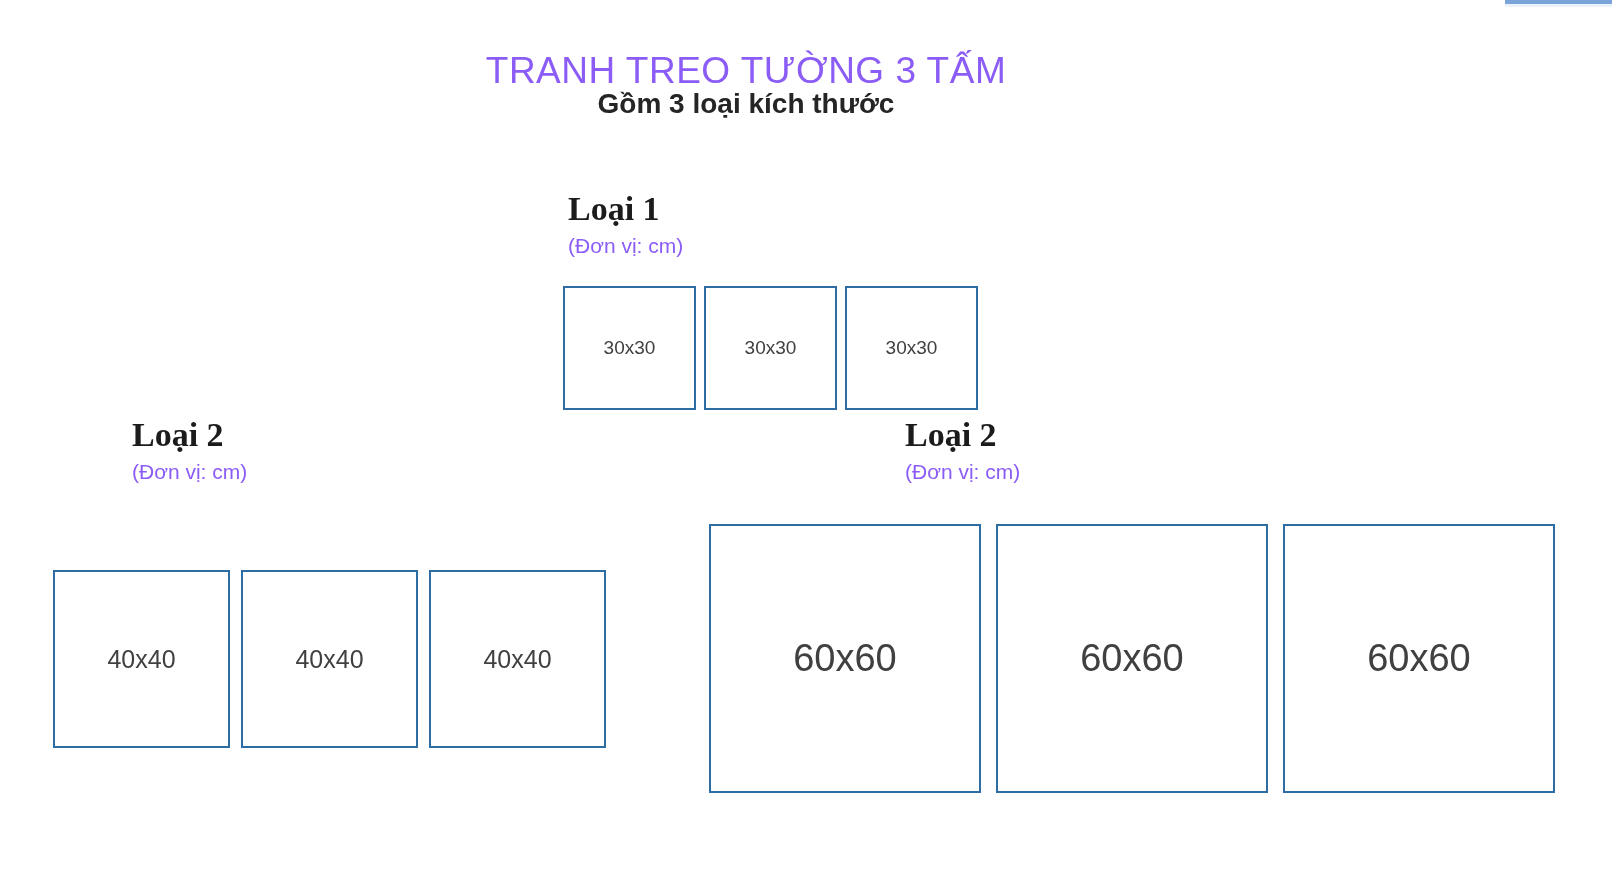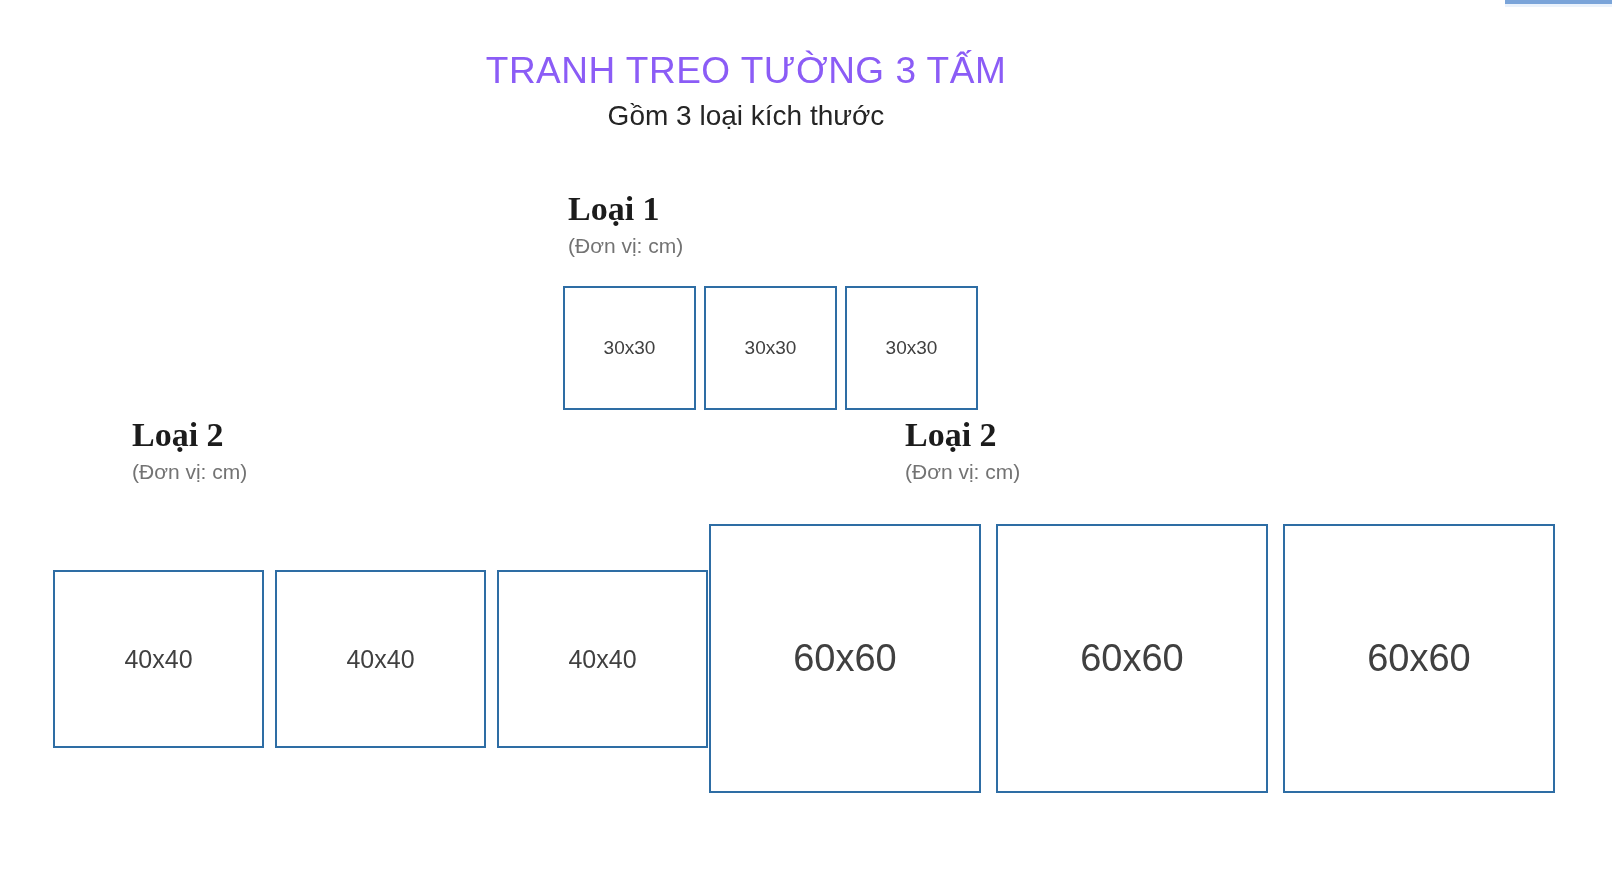--- a/index.html
+++ b/index.html
@@ -43,47 +43,47 @@
     width: 700px;
     text-align: center;
     font-size: 37px;
     font-weight: 400;
     letter-spacing: 0.5px;
     color: #8b5cf6;
     white-space: nowrap;
   }
   .page-subtitle {
     position: absolute;
-    top: 100px;
+    top: 88px;
     left: 396px;
     width: 700px;
     text-align: center;
     font-size: 28px;
-    font-weight: 400;
+    font-weight: 700;
     color: #252525;
     white-space: nowrap;
   }
 
   
   .group-header {
     position: absolute;
     width: 400px;
     text-align: left;
   }
   .group-label {
     font-family: "Liberation Serif", serif;
     font-size: 34px;
     font-weight: 700;
     color: #1c1c1c;
     line-height: 1.1;
   }
   .group-unit {
     font-size: 21px;
     font-weight: 400;
-    color: #737373;
+    color: #8b5cf6;
     margin-top: 7px;
   }
   #group1-header { top: 190px; left: 568px; }
   #group2-header { top: 416px; left: 132px; }
   #group3-header { top: 416px; left: 905px; }
 
   
   .panel-row {
     position: absolute;
     display: flex;
@@ -95,21 +95,21 @@
   .panel {
     box-sizing: border-box;
     border: 2px solid #2e6da4;
     background: #ffffff;
     display: flex;
     align-items: center;
     justify-content: center;
     color: #404040;
   }
   #group1-row .panel { width: 133px; height: 124px; font-size: 19px; }
-  #group2-row .panel { width: 211px; height: 178px; font-size: 25px; }
+  #group2-row .panel { width: 177px; height: 178px; font-size: 25px; }
   #group3-row .panel { width: 272px; height: 269px; font-size: 38px; }
 </style>
 </head>
 <body>
 
 <div id="canvas">
 
   <div class="top-strip"></div>
   <div class="top-strip-light"></div>
 

